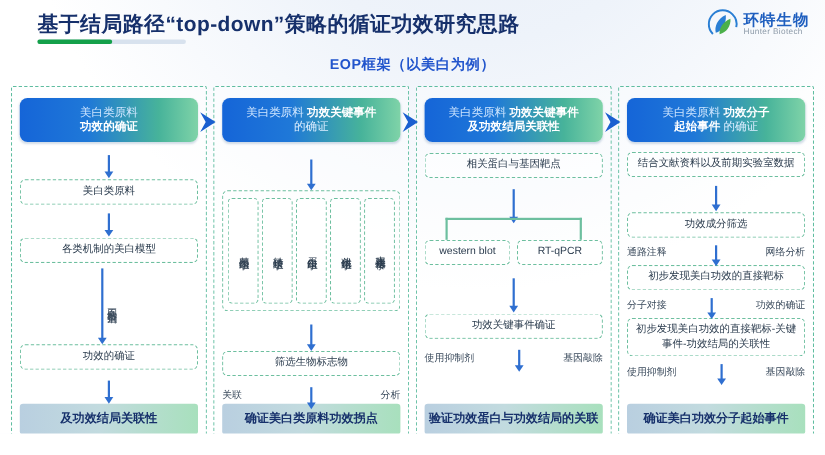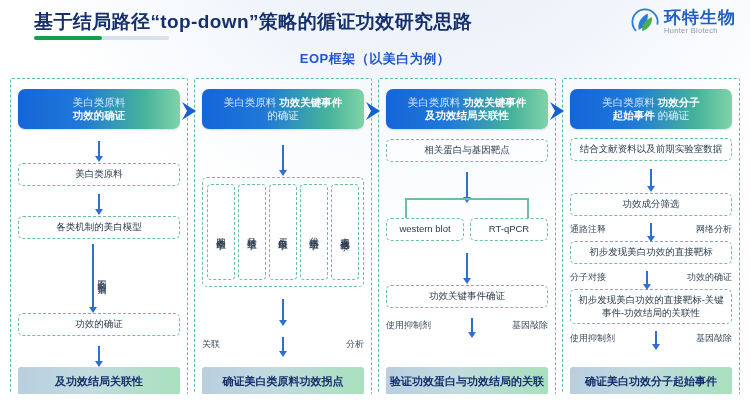--- a/index.html
+++ b/index.html
@@ -21,21 +21,21 @@
   #title{
     position:absolute;left:34px;top:9px;
     font-size:19px;font-weight:bold;color:#16306b;
     letter-spacing:0.4px;white-space:nowrap;
   }
   #title-rule{position:absolute;left:34px;top:36px;width:135px;height:4px;background:#d8e2ee;border-radius:2px;}
   #title-rule-accent{position:absolute;left:34px;top:36px;width:68px;height:4px;background:#14a04a;border-radius:2px;}
   #logo{position:absolute;right:14px;top:8px;display:flex;align-items:center;gap:5px;}
   #logo-mark{width:28px;height:28px;flex:0 0 28px;}
   #logo-text{display:flex;flex-direction:column;line-height:1.05;}
-  #logo-cn{font-size:17px;font-weight:bold;color:#1f5fbf;letter-spacing:1px;}
+  #logo-cn{font-size:14px;font-weight:bold;color:#1f5fbf;letter-spacing:1px;}
   #logo-en{font-size:7.5px;color:#8d9aa8;letter-spacing:0.3px;}
   #subtitle{
     position:absolute;left:0;top:50px;width:750px;text-align:center;
     font-size:13px;font-weight:bold;color:#2255cc;letter-spacing:0.5px;
   }
   
   #board{position:absolute;left:10px;top:78px;width:730px;height:326px;display:flex;gap:6px;}
   .col{
     position:relative;flex:1 1 0;
     border:1px dashed #5fbda0;border-radius:2px;
@@ -192,20 +192,21 @@
         <div class="omics">
             <span>代谢组学</span>
           </div>
         <div class="omics">
             <span>表观遗传学</span>
           </div>
       </div>
 
       <div class="arrow-v" style="height:22px;margin-top:12px;"></div>
       <div class="sp"></div>
+      <div class="node">筛选生物标志物</div>
 
       <div class="labeled-arrow" style="margin-top:10px;">
         <span class="lbl">关联</span>
         <span class="arrow-v" style="height:15px;display:inline-block;"></span>
         <span class="lbl">分析</span>
       </div>
 
       <div class="result">确证美白类原料功效拐点</div>
 
       <svg class="gap-arrow" viewBox="0 0 17 20">

